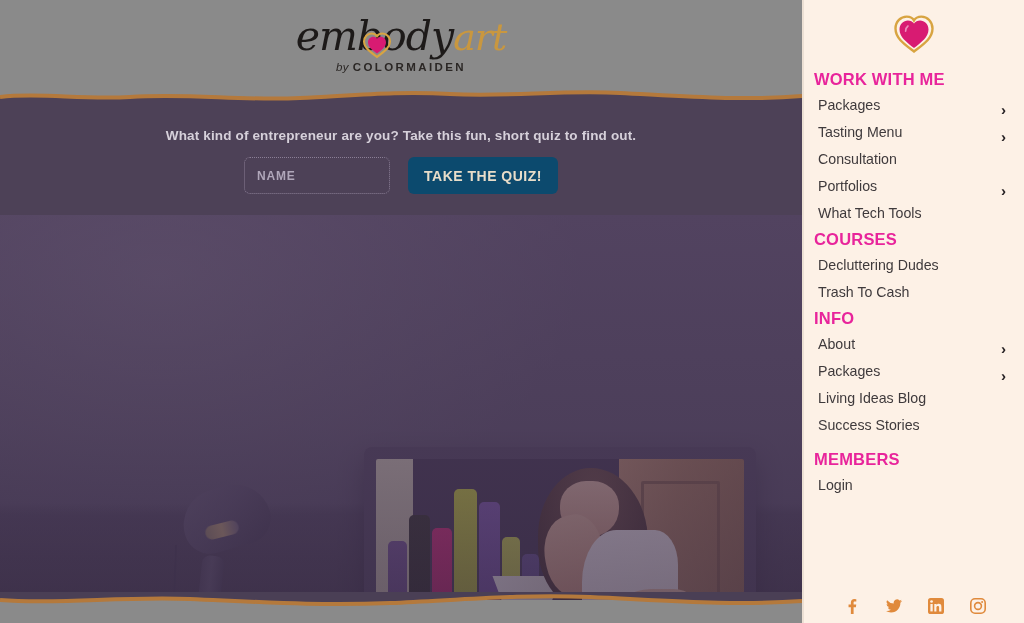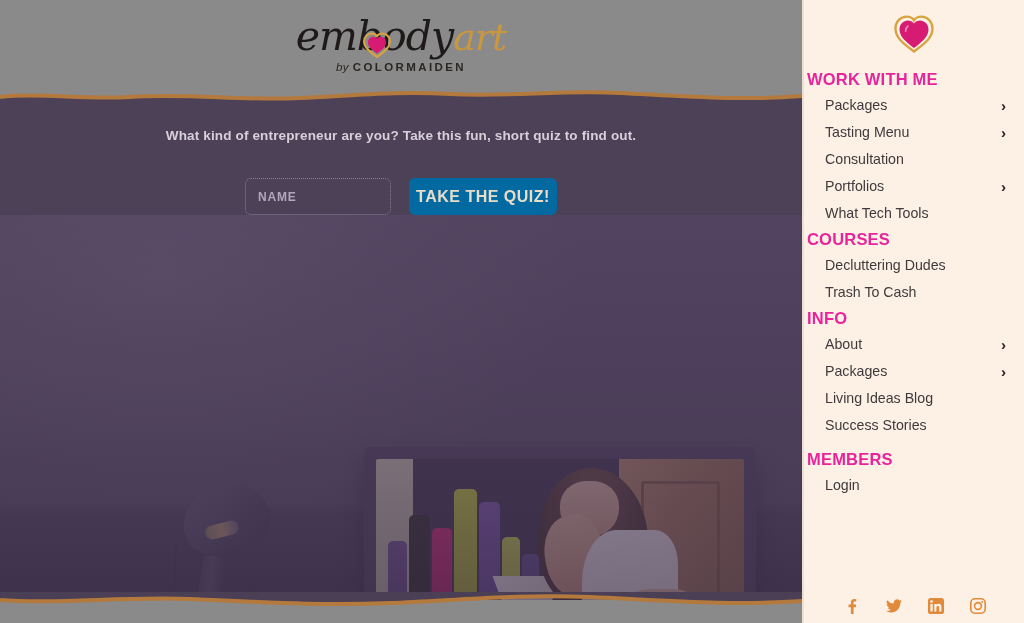--- a/index.html
+++ b/index.html
@@ -99,21 +99,21 @@
   
   .quiz-bar {
     position: absolute;
     left: 0; top: 100px;
     width: 802px;
     height: 115px;
     background: #4d4157;
     display: flex;
     flex-direction: column;
     align-items: center;
-    justify-content: space-between;
+    justify-content: flex-start;
     padding-top: 28px;
   }
 
   .quiz-heading {
     color: #d6d0da;
     font-size: 13.5px;
     font-weight: 700;
     letter-spacing: 0.15px;
     margin-bottom: 14px;
     text-align: center;
@@ -141,27 +141,27 @@
   }
   .quiz-input::placeholder {
     color: #b0a7ba;
     font-weight: 700;
     letter-spacing: 0.8px;
     opacity: 1;
   }
 
   .quiz-btn {
     height: 37px;
-    padding: 0 7px;
+    padding: 0 16px;
     border: none;
     border-radius: 6px;
-    background: #0369a1;
+    background: #0c4a6e;
     color: #e8ddc9;
     font-family: "Liberation Sans", sans-serif;
-    font-size: 16px;
+    font-size: 14px;
     font-weight: 700;
     letter-spacing: 0.5px;
     cursor: pointer;
     white-space: nowrap;
   }
 
   
   .hero-photo {
     position: absolute;
     left: 0; top: 215px;
@@ -337,32 +337,32 @@
   }
   .side-logo svg { display: block; }
 
   .menu { padding: 6px 0 0 0; }
 
   .menu-heading {
     color: #e8249b;
     font-size: 16.5px;
     font-weight: 700;
     letter-spacing: 0.2px;
-    padding: 2px 0 3px 3px;
+    padding: 2px 0 3px 10px;
     text-transform: uppercase;
   }
   .menu-heading.tight { padding-top: 3px; }
   .menu-heading.gap   { padding-top: 11px; }
 
   .menu-item {
     position: relative;
     display: flex;
-    align-items: center;
+    align-items: flex-end;
     justify-content: space-between;
-    padding: 2px 16px 2px 21px;
+    padding: 2px 16px 2px 14px;
     color: #3f3a3c;
     font-size: 14.2px;
     line-height: 1.62;
     cursor: pointer;
     white-space: nowrap;
   }
   .menu-item .label { font-weight: 400; }
   .chev {
     color: #241f22;
     font-size: 15px;

